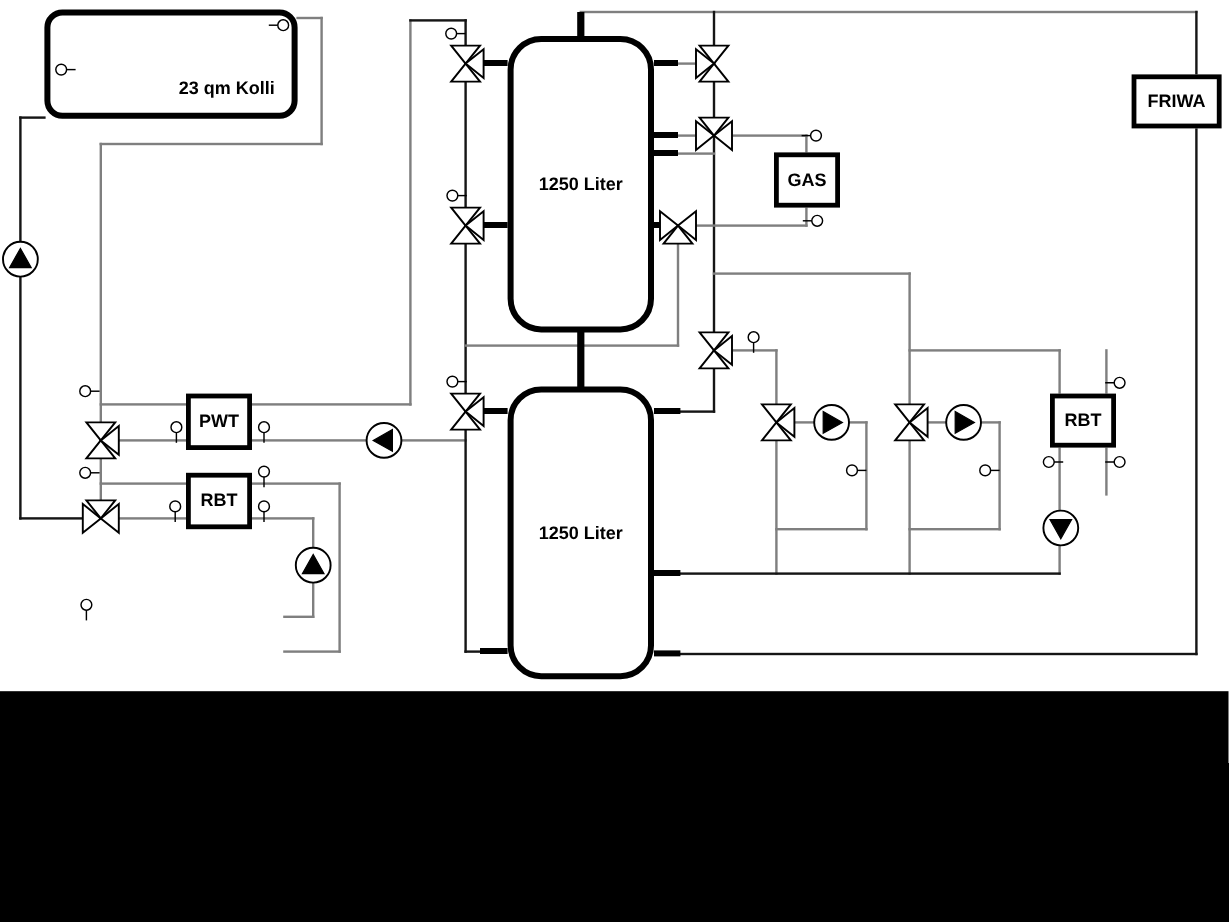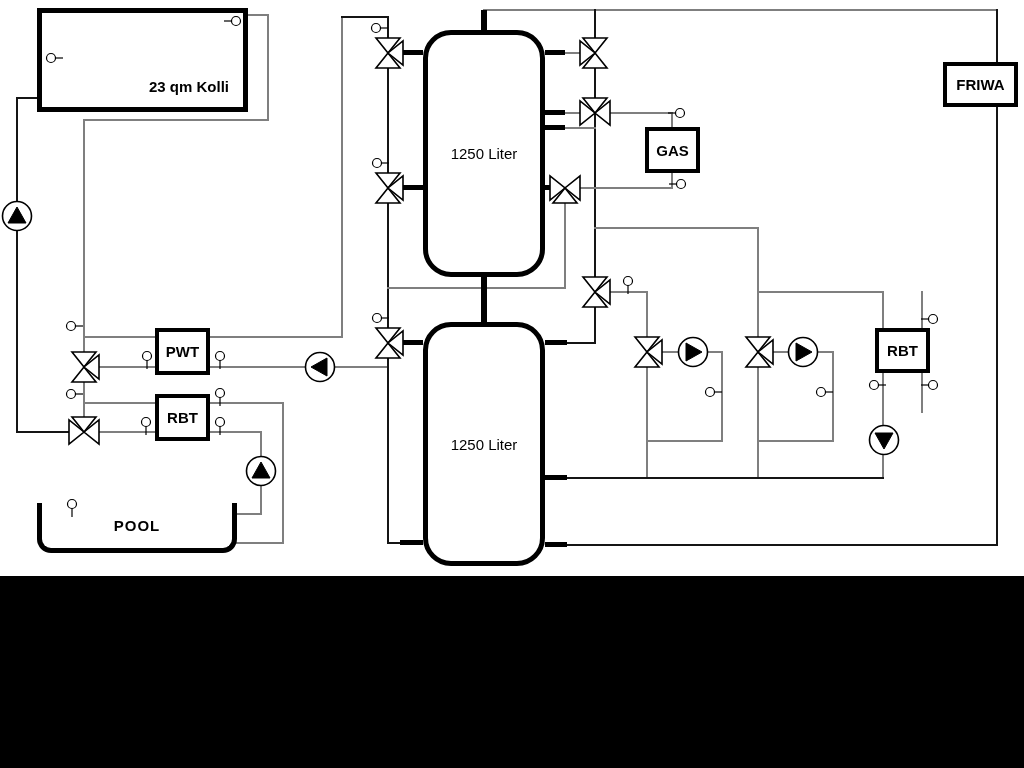--- a/index.html
+++ b/index.html
@@ -4,23 +4,23 @@
 <style>
   html,body{margin:0;padding:0;background:#fff;}
   #stage{position:relative;width:1024px;height:768px;background:#fff;overflow:hidden;
          font-family:"Liberation Sans", sans-serif;}
   .seg{position:absolute;}
   .box{position:absolute;background:#fff;border:4px solid #000;box-sizing:border-box;
        display:flex;align-items:center;justify-content:center;
        font-weight:bold;font-size:15px;color:#000;}
   .tank{position:absolute;background:#fff;border:5px solid #000;border-radius:28px;
         box-sizing:border-box;display:flex;align-items:center;justify-content:center;
-        font-weight:normal;font-size:15px;color:#000;}
-  #collector{left:37px;top:8px;width:211px;height:104px;border-width:5px;
-             align-items:flex-end;justify-content:flex-end;padding:0 14px 12px 0;}
+        font-weight:bold;font-size:15px;color:#000;}
+  #collector{left:37px;top:8px;width:211px;height:91px;border-width:5px;
+             align-items:flex-end;justify-content:flex-end;padding:0 14px 12px 0;border-radius:15px;}
   #pwt{left:155px;top:328px;width:55px;height:47px;align-items:center;}
   #rbt-left{left:155px;top:394px;width:55px;height:47px;}
   #gas{left:645px;top:127px;width:55px;height:46px;}
   #friwa{left:943px;top:62px;width:75px;height:45px;}
   #rbt-right{left:875px;top:328px;width:55px;height:45px;}
   #tank-top{left:423px;top:30px;width:122px;height:247px;}
   #tank-bottom{left:423px;top:322px;width:122px;height:244px;}
   #pool{position:absolute;left:37px;top:503px;width:200px;height:50px;background:#fff;
         border:5px solid #000;border-top:none;border-radius:0 0 14px 14px;box-sizing:border-box;
         display:flex;align-items:center;justify-content:center;
@@ -127,23 +127,20 @@
   </div>
 
   <div class="box" id="friwa">
     <span>FRIWA</span>
   </div>
 
   <div class="box" id="rbt-right">
     <span>RBT</span>
   </div>
 
-  <div id="pool">
-    <span>POOL</span>
-  </div>
 
   <svg id="symbols" width="1024" height="768">
       <polygon points="376,38 400,38 388,53" fill="#ffffff" stroke="#000000" stroke-width="1.6"></polygon>
       <polygon points="376,68 400,68 388,53" fill="#ffffff" stroke="#000000" stroke-width="1.6"></polygon>
       <polygon points="403,41 403,65 388,53" fill="#ffffff" stroke="#000000" stroke-width="1.6"></polygon>
       <polygon points="376,173 400,173 388,188" fill="#ffffff" stroke="#000000" stroke-width="1.6"></polygon>
       <polygon points="376,203 400,203 388,188" fill="#ffffff" stroke="#000000" stroke-width="1.6"></polygon>
       <polygon points="403,176 403,200 388,188" fill="#ffffff" stroke="#000000" stroke-width="1.6"></polygon>
       <polygon points="376,328 400,328 388,343" fill="#ffffff" stroke="#000000" stroke-width="1.6"></polygon>
       <polygon points="376,358 400,358 388,343" fill="#ffffff" stroke="#000000" stroke-width="1.6"></polygon>

